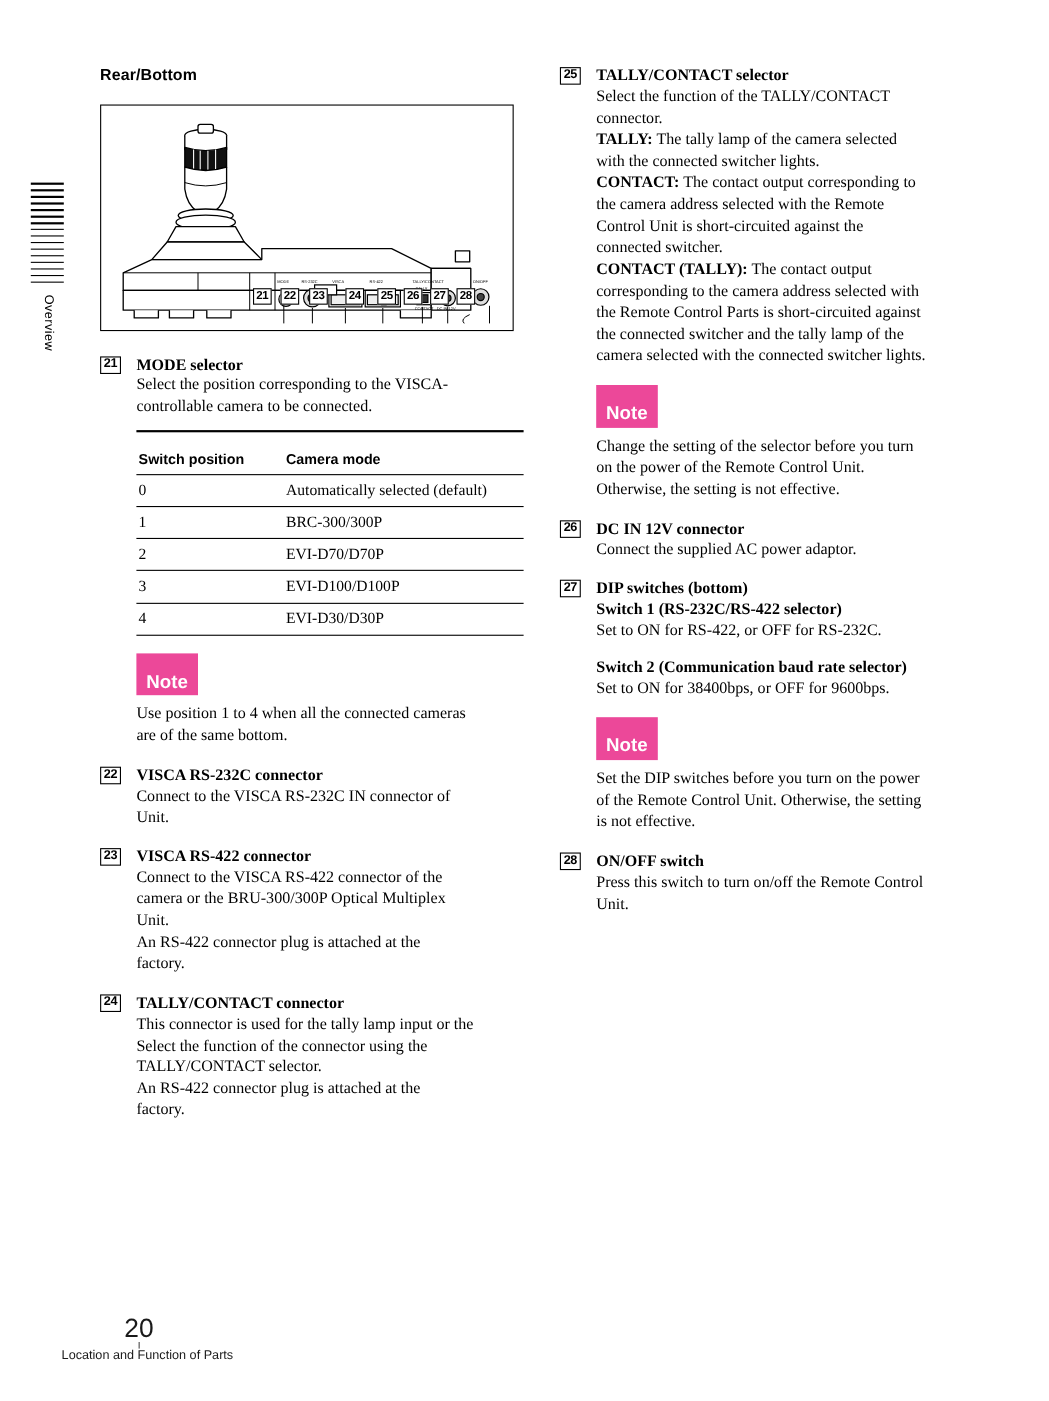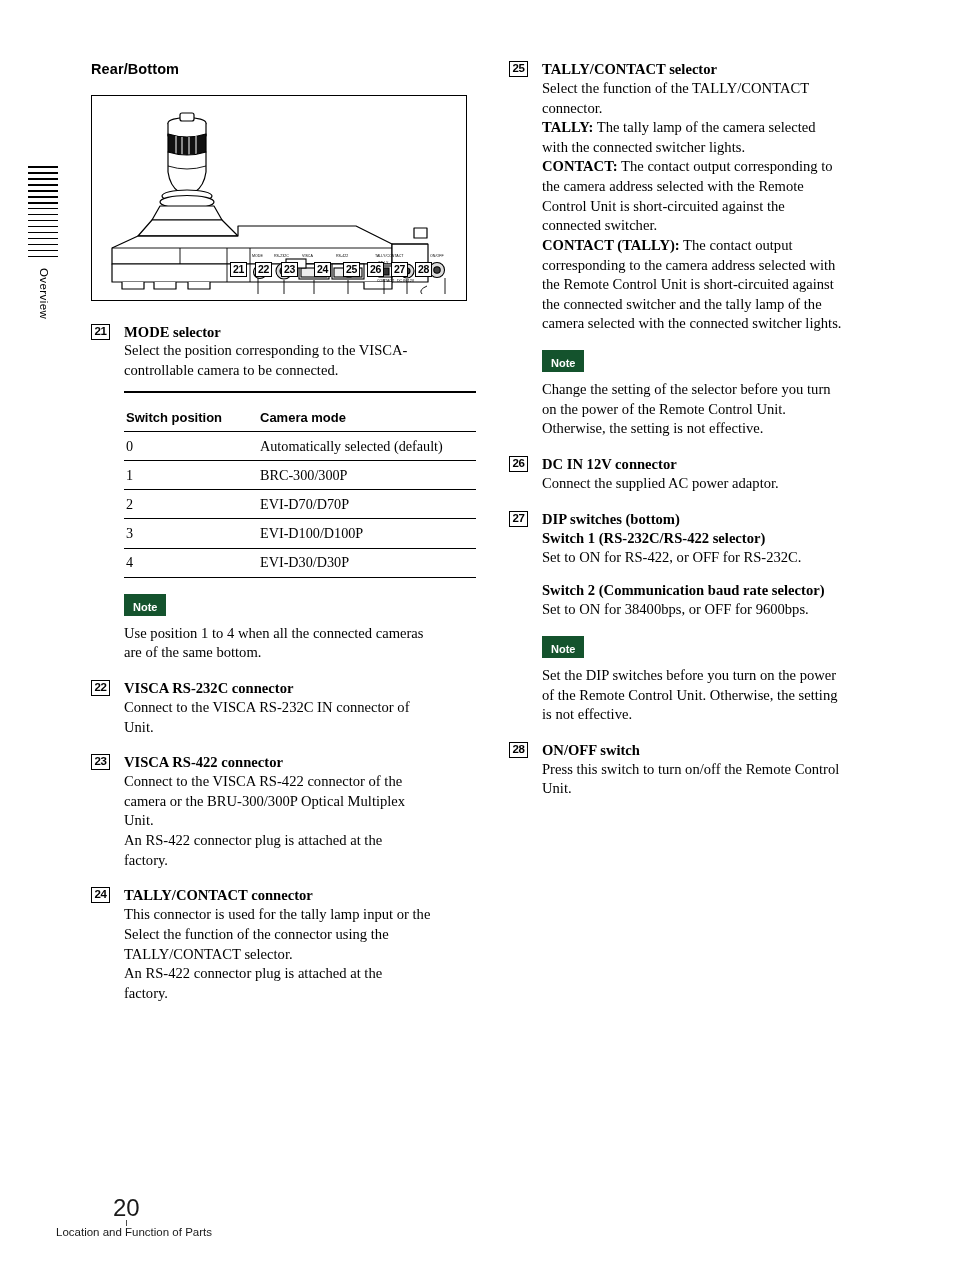--- a/index.html
+++ b/index.html
@@ -111,26 +111,26 @@
   b.inline-term { font-weight: bold; }
 
   
   .note-block {
     padding-left: 33px;
     margin-bottom: 16px;
     margin-top: 14px;
   }
   .note-badge {
     display: inline-block;
-    background: #14532d;
+    background: #ec4899;
     color: #fff;
     font-family: "Liberation Sans", sans-serif;
-    font-size: 11px;
+    font-size: 17px;
     font-weight: bold;
-    padding: 7px 9px 3px 9px;
+    padding: 17px 9px 3px 9px;
     line-height: 1.1;
     margin-bottom: 8px;
   }
   .note-text .ln { display: block; }
 
   
   table.modes {
     border-collapse: collapse;
     width: 352px;
     margin: 10px 0 0 0;
@@ -397,21 +397,21 @@
       <span class="ln">Select the function of the TALLY/CONTACT</span>
       <span class="ln">connector.</span>
       <span class="ln"><b class="inline-term">TALLY:</b><span> The tally lamp of the camera selected</span></span>
       <span class="ln">with the connected switcher lights.</span>
       <span class="ln"><b class="inline-term">CONTACT:</b><span> The contact output corresponding to</span></span>
       <span class="ln">the camera address selected with the Remote</span>
       <span class="ln">Control Unit is short-circuited against the</span>
       <span class="ln">connected switcher.</span>
       <span class="ln"><b class="inline-term">CONTACT (TALLY):</b><span> The contact output</span></span>
       <span class="ln">corresponding to the camera address selected with</span>
-      <span class="ln">the Remote Control Unit is short-circuited against</span>
+      <span class="ln">the Remote Control Parts is short-circuited against</span>
       <span class="ln">the connected switcher and the tally lamp of the</span>
       <span class="ln">camera selected with the connected switcher lights.</span>
     </span>
   </div>
 
   <div class="note-block">
     <div class="note-badge">Note</div>
     <div class="note-text">
       <span class="ln">Change the setting of the selector before you turn</span>
       <span class="ln">on the power of the Remote Control Unit.</span>

